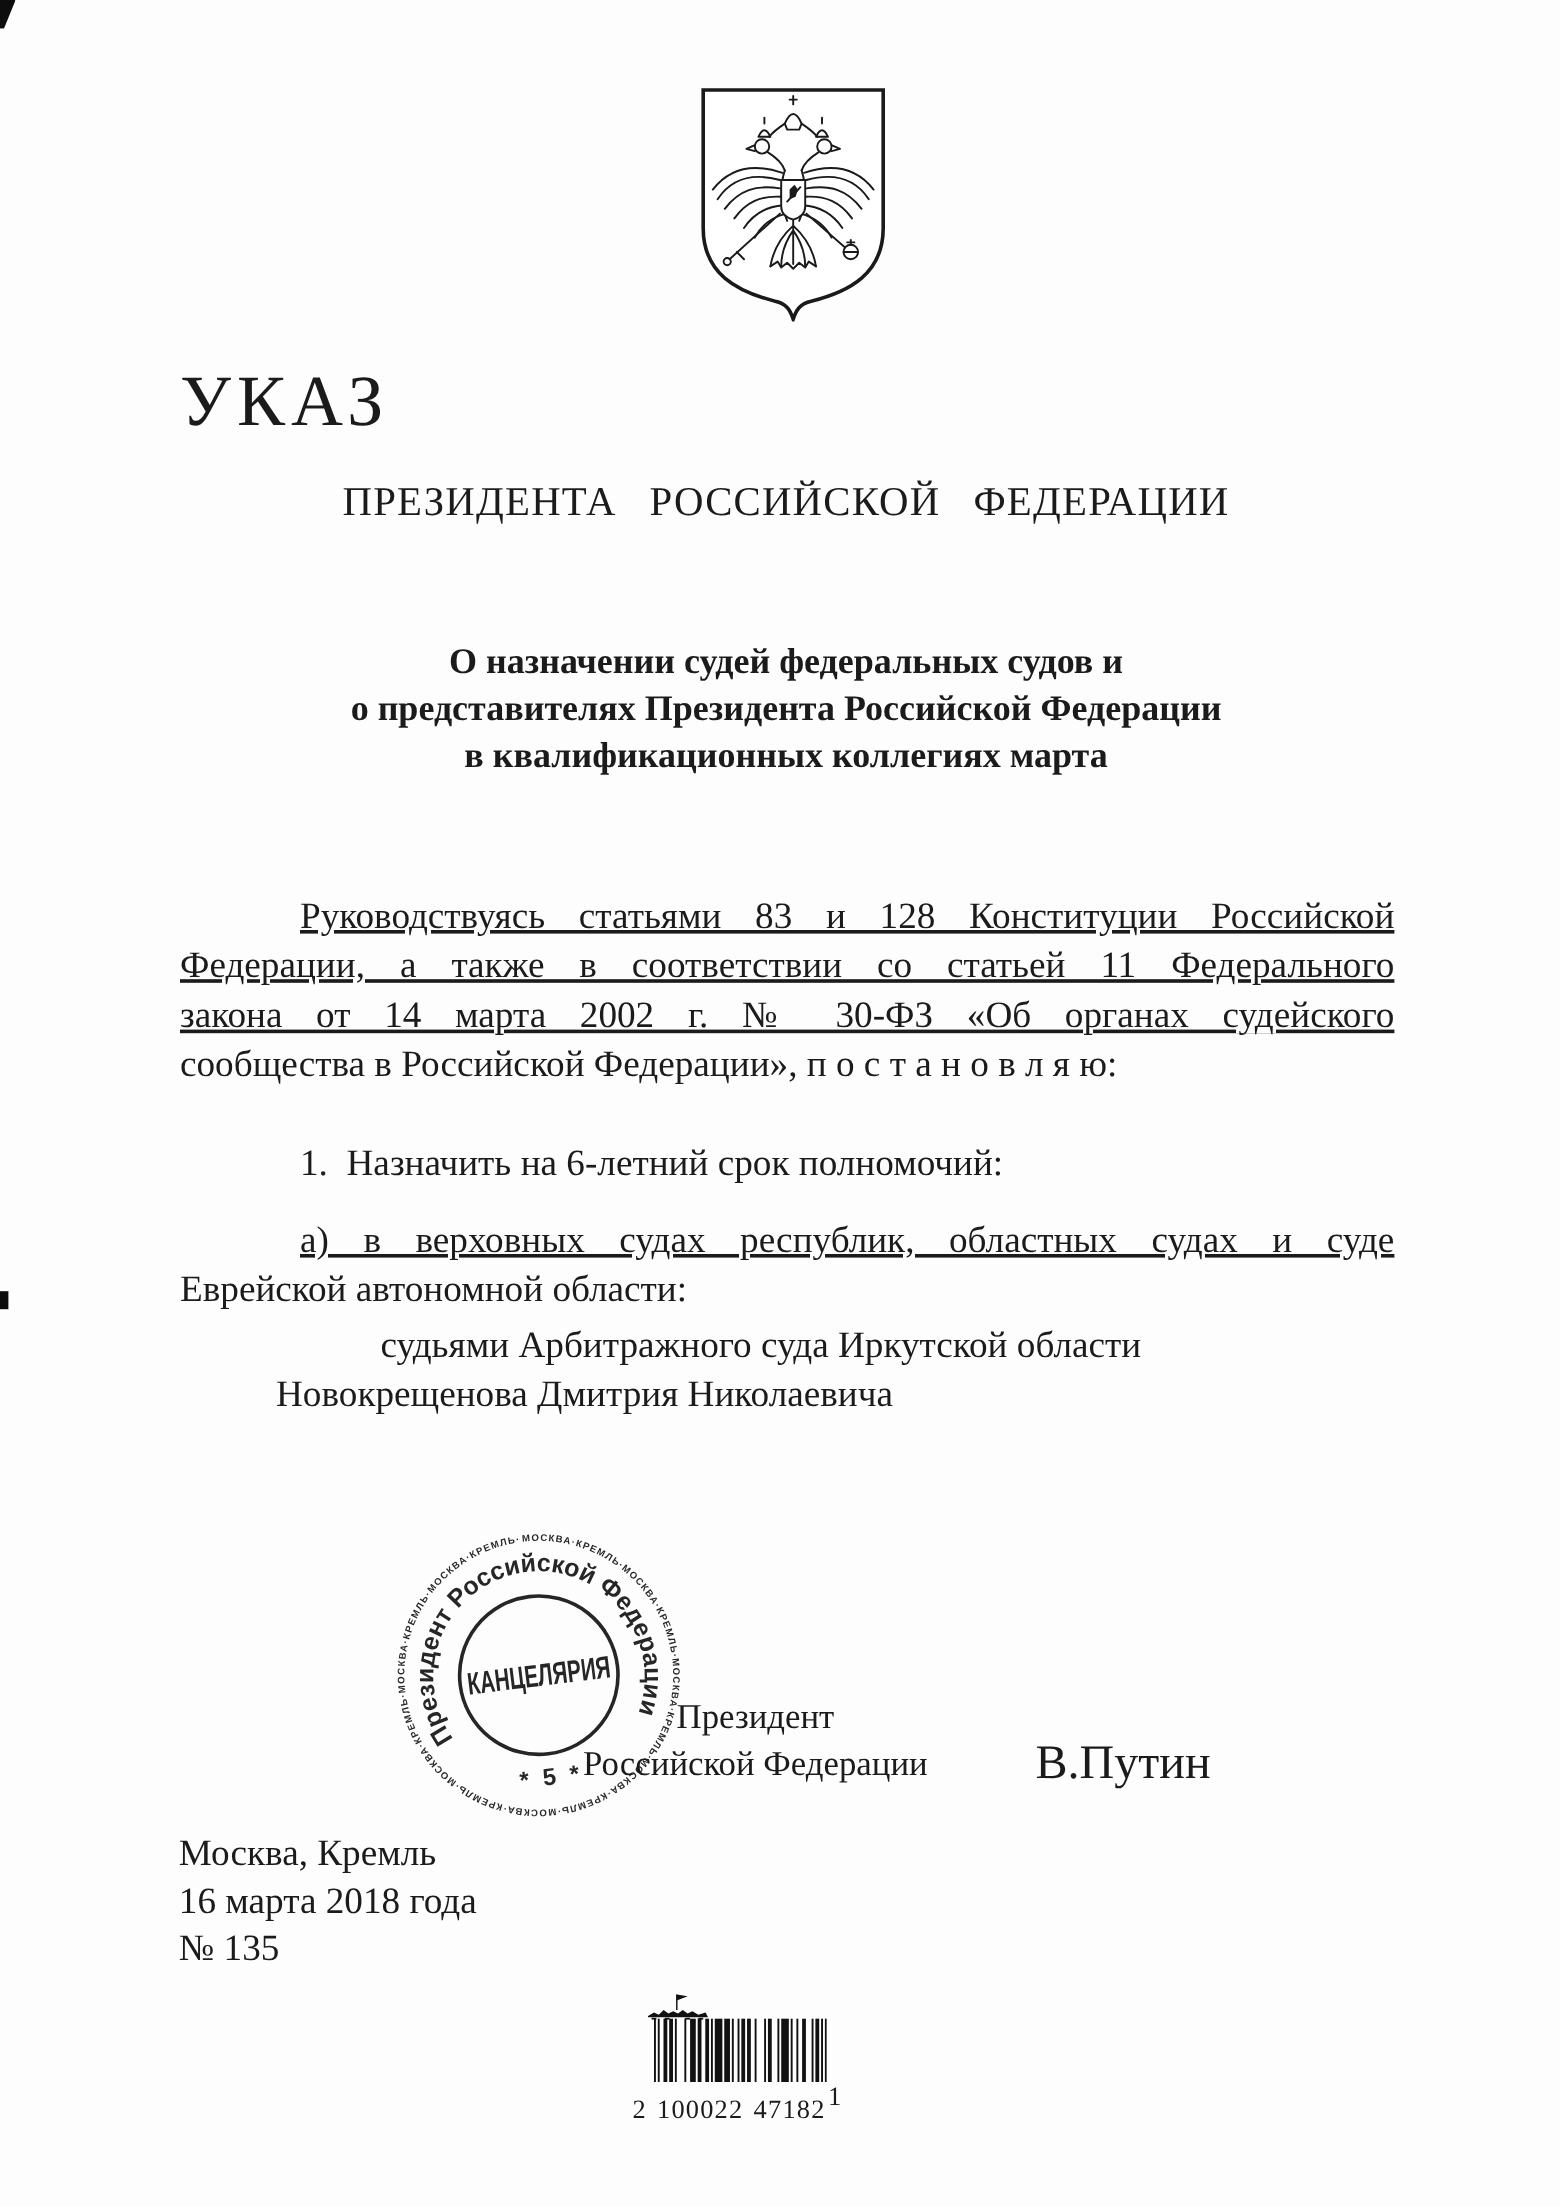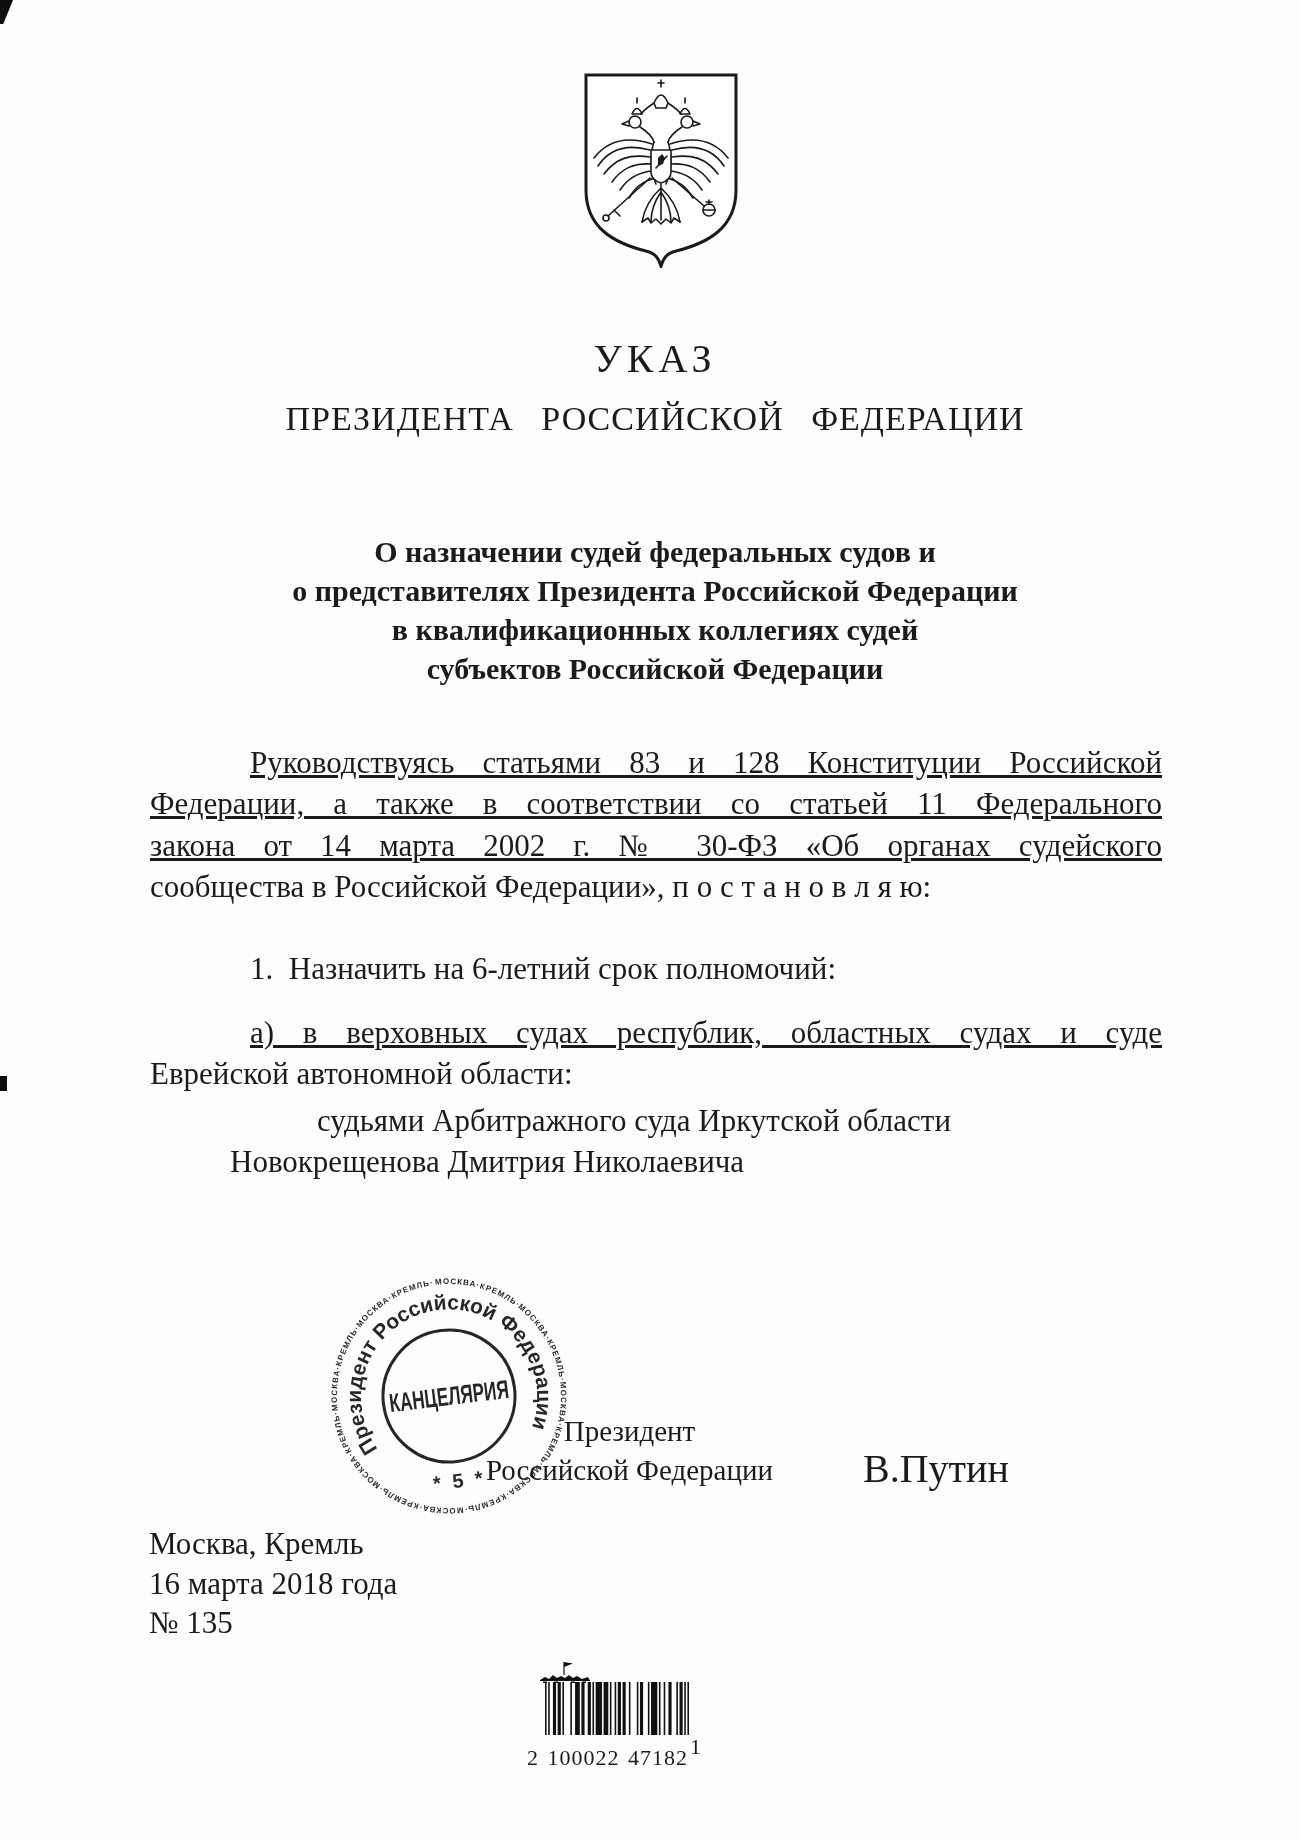--- a/index.html
+++ b/index.html
@@ -8,21 +8,21 @@
     background:#fdfdfd;overflow:hidden;
     font-family:"Liberation Serif","DejaVu Serif",serif;
     color:#1b1b1b;
   }
   .abs{position:absolute;}
   
   .artifact{background:#0d0d0d;}
   .artifact-topleft{left:0;top:0;width:13px;height:24px;clip-path:polygon(0 0,100% 0,25% 100%,0 100%);}
   .artifact-leftedge{left:0;top:1076px;width:7px;height:15px;}
   
-  .doc-type{left:150px;top:304px;width:1010px;text-align:center;font-size:40px;letter-spacing:5px;line-height:1;margin-top:35px;}
+  .doc-type{left:150px;top:304px;width:1010px;text-align:left;font-size:60px;letter-spacing:5px;line-height:1;}
   .doc-issuer{left:150px;top:402px;width:1010px;text-align:center;font-size:34px;word-spacing:18px;letter-spacing:1px;line-height:1;}
   .subject{left:150px;top:532px;width:1010px;text-align:center;font-weight:bold;font-size:30px;line-height:39px;}
   
   .bodytext{font-size:31px;line-height:41.3px;}
   .preamble{left:150px;top:742px;width:1012px;}
   .jl{text-align:justify;text-align-last:justify;text-decoration:underline;}
   .ind{text-indent:100px;}
   .item1{left:150px;top:948px;width:1012px;}
   .itema{left:150px;top:1012px;width:1012px;}
   .appt-court{left:317px;top:1100px;}
@@ -89,22 +89,21 @@
       <path d="M131 134 V130 M128 132 H134 M125 140 H137"></path>
     </g>
   </svg>
 
   <div class="abs doc-type">УКАЗ</div>
   <div class="abs doc-issuer">ПРЕЗИДЕНТА РОССИЙСКОЙ ФЕДЕРАЦИИ</div>
 
   <div class="abs subject">
     <div>О назначении судей федеральных судов и</div>
     <div>о представителях Президента Российской Федерации</div>
-    <div>в квалификационных коллегиях судей</div>
-    <div>субъектов Российской Федерации</div>
+    <div>в квалификационных коллегиях марта</div>
   </div>
 
   <div class="abs preamble bodytext">
     <div class="jl ind">Руководствуясь статьями 83 и 128 Конституции Российской</div>
     <div class="jl">Федерации, а также в соответствии со статьей 11 Федерального</div>
     <div class="jl">закона от 14 марта 2002 г. № 30-ФЗ «Об органах судейского</div>
     <div>сообщества в Российской Федерации», п о с т а н о в л я ю:</div>
   </div>
 
   <div class="abs item1 bodytext ind">1.&nbsp; Назначить на 6-летний срок полномочий:</div>

